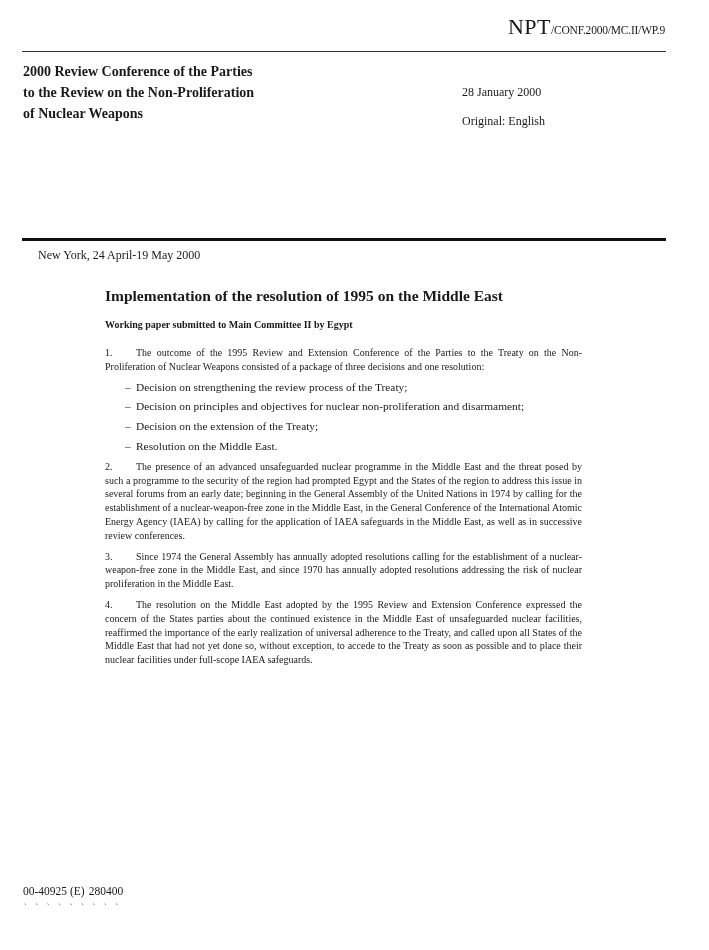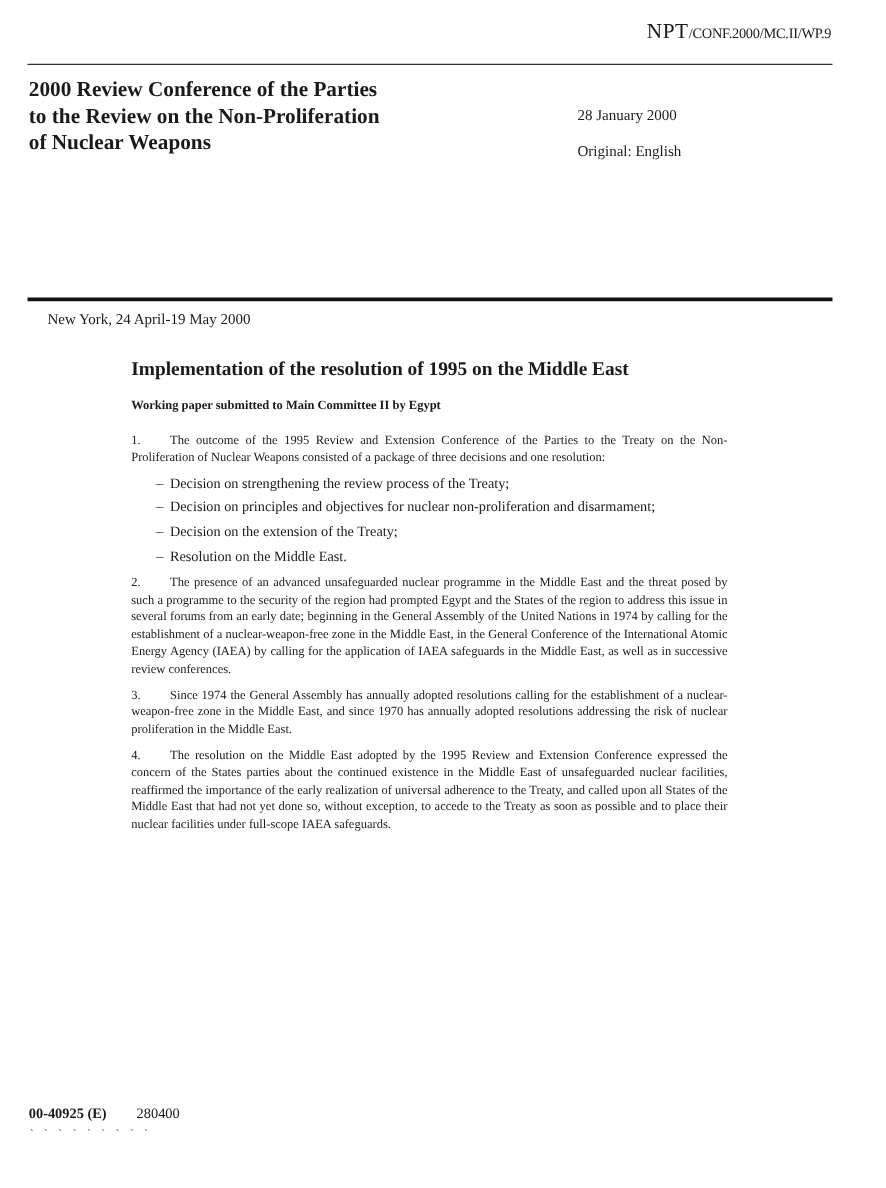--- a/index.html
+++ b/index.html
@@ -16,21 +16,21 @@
       color: #1a1a1a;
     }
     .symbol {
       position: absolute;
       right: 44px;
       top: 16px;
       white-space: nowrap;
       line-height: 1;
     }
     .symbol .npt {
-      font-size: 17px;
+      font-size: 22px;
       letter-spacing: 0.5px;
     }
     .symbol .ref {
       font-size: 11.5px;
       font-variant: small-caps;
       letter-spacing: -0.2px;
     }
     .rule-top {
       position: absolute;
       left: 22px;
@@ -38,21 +38,21 @@
       top: 51px;
       height: 1px;
       background: #333;
     }
     .conf-title {
       position: absolute;
       left: 23px;
       top: 61px;
       width: 380px;
       font-weight: bold;
-      font-size: 17px;
+      font-size: 14px;
       line-height: 21px;
       margin: 0;
     }
     .meta {
       position: absolute;
       left: 462px;
       top: 85px;
       font-size: 12px;
     }
     .meta .date { display: block; margin-bottom: 14px; }
@@ -116,21 +116,21 @@
       left: 20px;
       top: 0;
     }
     .footer {
       position: absolute;
       left: 23px;
       top: 885px;
       font-size: 11.5px;
       white-space: nowrap;
     }
-    .footer .job { display: inline-block; margin-right: 24px; font-weight: bold; }
+    .footer .job { display: inline-block; margin-right: 4px; }
     .barcode {
       position: absolute;
       left: 23px;
       top: 903px;
       font-family: "DejaVu Sans Mono", monospace;
       font-size: 9px;
       color: #666;
       letter-spacing: 0.3px;
     }
   </style>

